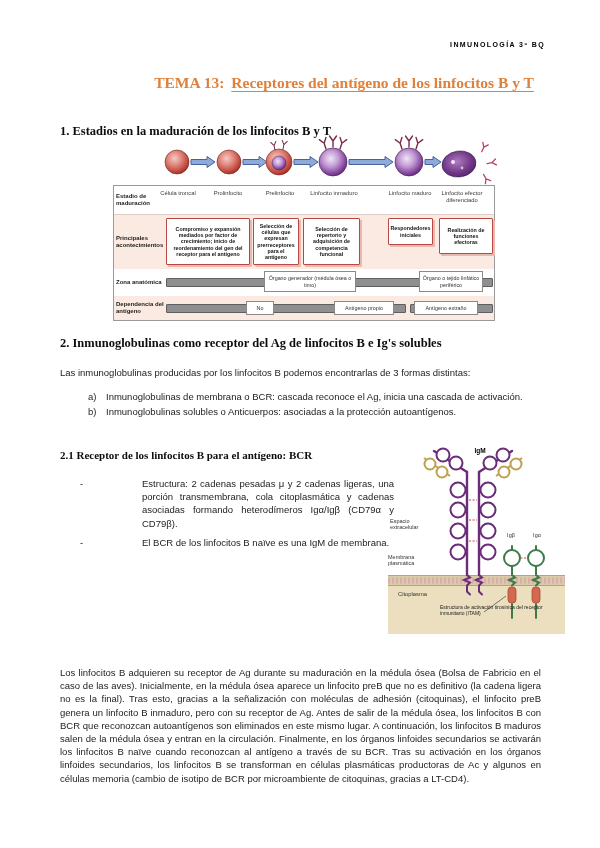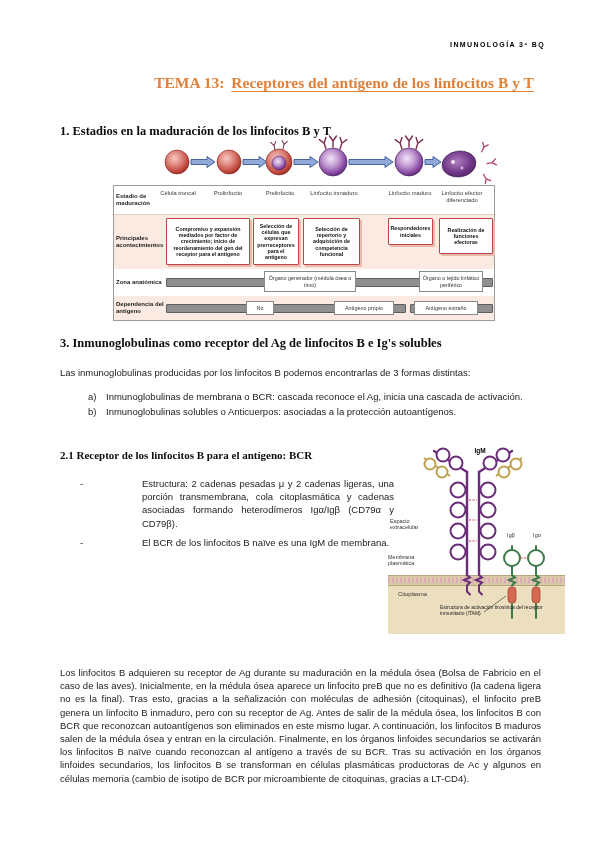--- a/index.html
+++ b/index.html
@@ -194,21 +194,21 @@
 
       <div class="zbar dbar1"></div>
       <div class="zbar dbar2"></div>
       <div class="zbar dbar3"></div>
       <div class="zlabel d1">No</div>
       <div class="zlabel d2">Antígeno propio</div>
       <div class="zlabel d3">Antígeno extraño</div>
     </div>
   </div>
 
-  <div class="sec-heading h-s2">3. Inmunoglobulinas como receptor del Ag de linfocitos B e Ig's solubles</div>
+  <div class="sec-heading h-s2">2. Inmunoglobulinas como receptor del Ag de linfocitos B e Ig's solubles</div>
   <div class="body-text intro">Las inmunoglobulinas producidas por los linfocitos B podemos encontrarlas de 3 formas distintas:</div>
 
   <div class="ab-list">
     <div class="ab-item">
       <span class="marker">a)</span>
       <div class="txt">Inmunoglobulinas de membrana o BCR: cascada reconoce el Ag, inicia una cascada de activación.</div>
     </div>
     <div class="ab-item">
       <span class="marker">b)</span>
       <div class="txt">Inmunoglobulinas solubles o Anticuerpos: asociadas a la protección autoantígenos.</div>

